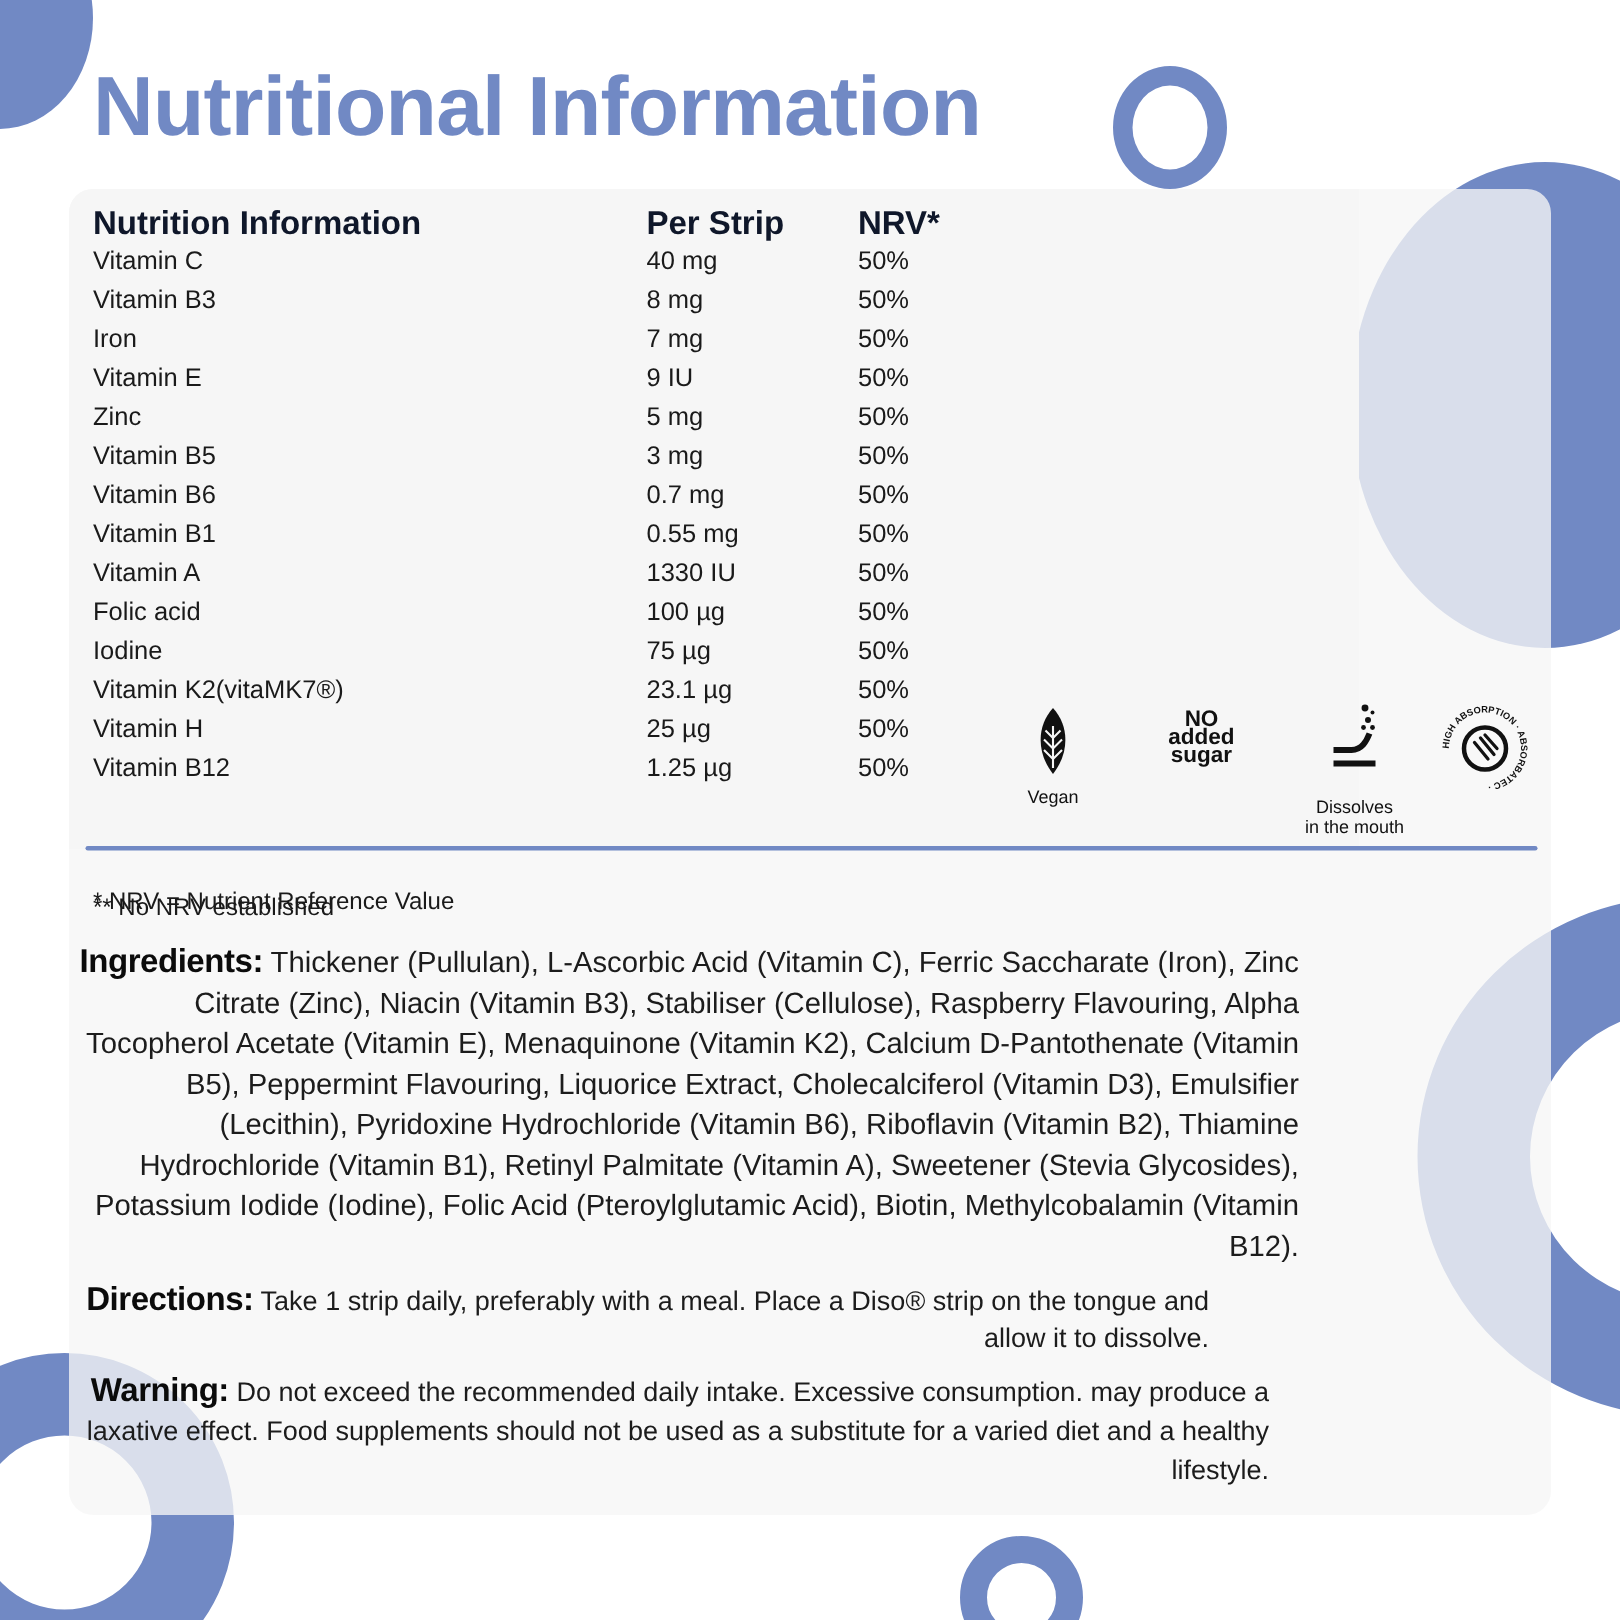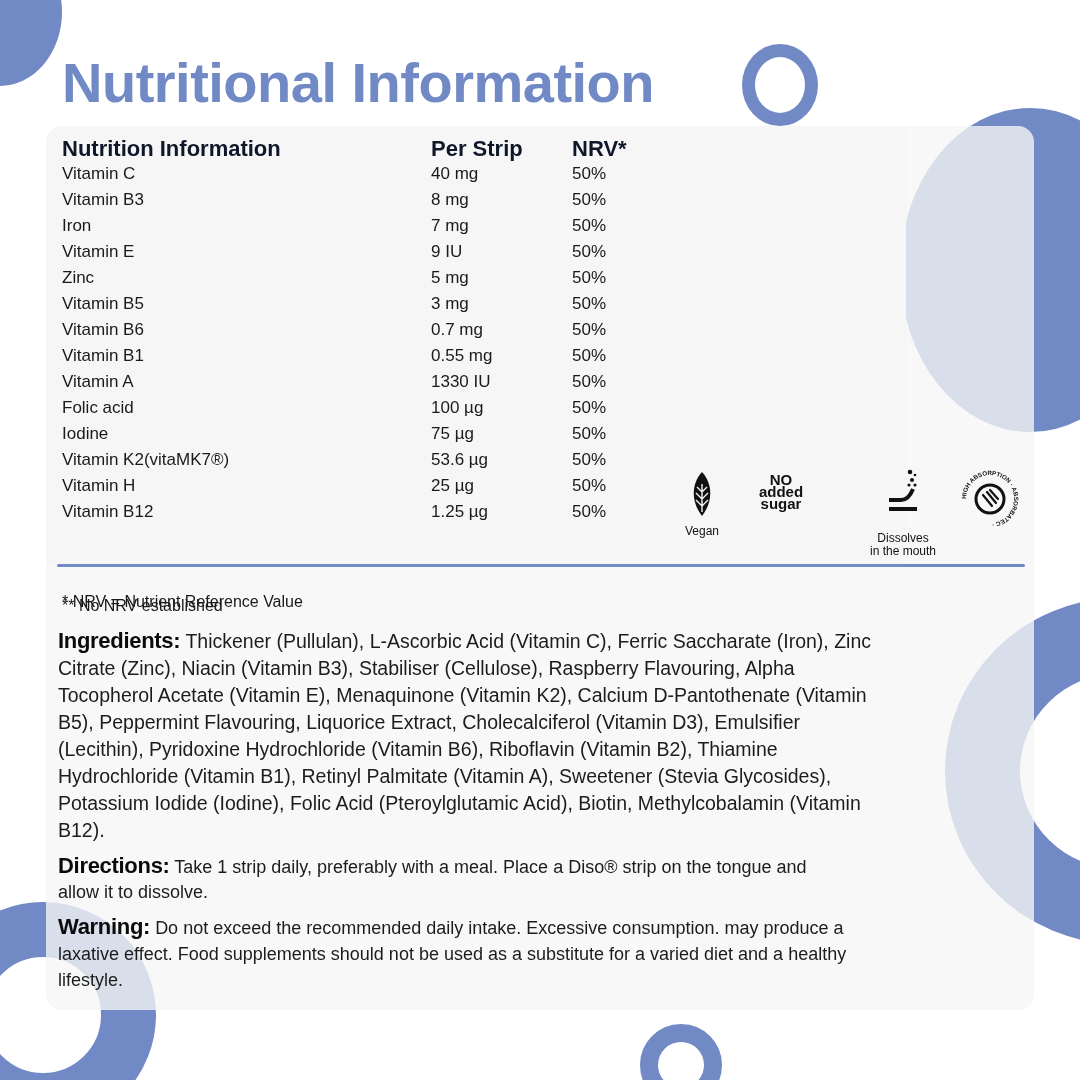--- a/index.html
+++ b/index.html
@@ -8,21 +8,21 @@
 
     .deco { position: absolute; }
     .deco-tl { left: -62px; top: -62px; width: 124px; height: 148px; border-radius: 50%; background: #7189c4; }
     .deco-ring-top { left: 742px; top: 44px; width: 76px; height: 82px; border-radius: 50%; border: 13px solid #7189c4; background: transparent; }
     .deco-oval-right { left: 900px; top: 108px; width: 260px; height: 324px; border-radius: 50%; background: #7189c4; }
     .deco-ring-right { left: 945px; top: 598px; width: 350px; height: 346px; border-radius: 50%; border: 75px solid #7189c4; }
     .deco-ring-bl { left: -70px; top: 902px; width: 226px; height: 226px; border-radius: 50%; border: 55px solid #7189c4; }
     .deco-ring-bottom { left: 640px; top: 1024px; width: 82px; height: 82px; border-radius: 50%; border: 18px solid #7189c4; }
 
     .title {
-      position: absolute; left: 62px; top: 50px;
+      position: absolute; left: 62px; top: 38px;
       font-size: 56px; font-weight: bold; color: #7189c4; letter-spacing: -0.5px;
       font-family: "Liberation Sans", sans-serif;
     }
 
     .panel {
       position: absolute; left: 46px; top: 126px; width: 988px; height: 884px;
       background: rgba(246,246,246,0.78); border-radius: 16px;
     }
     .panel-solid { position: absolute; left: 46px; top: 126px; width: 860px; height: 440px; background: #f6f6f6; border-radius: 16px 0 0 0; }
 
@@ -31,33 +31,33 @@
     .nut-row { display: flex; font-size: 17px; height: 26px; color: #1a1a1a; }
     .c-name { width: 369px; }
     .c-per { width: 141px; }
     .c-nrv { width: 90px; }
 
     .icons { position: absolute; left: 670px; top: 468px; width: 370px; height: 95px; }
     .icon-box { position: absolute; text-align: center; font-size: 12px; color: #111; }
     .vegan { left: 0; top: 0; width: 64px; }
     .vegan svg { display: block; margin: 4px auto 0; }
     .vegan .lbl { margin-top: 8px; }
-    .nosugar { left: 76px; top: 6px; width: 70px; font-weight: bold; font-size: 15px; line-height: 12px; }
+    .nosugar { left: 96px; top: 6px; width: 70px; font-weight: bold; font-size: 15px; line-height: 12px; }
     .dissolve { left: 190px; top: 0; width: 86px; }
     .dissolve svg { display: block; margin: 0 auto; }
     .dissolve .lbl { margin-top: 14px; line-height: 13px; }
     .absorb { left: 285px; top: 0; width: 70px; }
 
     .divider { position: absolute; left: 57px; top: 564px; width: 968px; height: 3px; background: #7189c4; border-radius: 2px; }
 
     .footnote { position: absolute; left: 62px; font-size: 16px; color: #1a1a1a; }
     .fn1 { top: 593px; }
     .fn2 { top: 597px; }
 
-    .para { position: absolute; left: 58px; width: 820px; font-size: 19.5px; color: #1c1c1c; }
+    .para { position: absolute; left: 46px; width: 820px; font-size: 19.5px; color: #1c1c1c; text-align: right; }
     .para .lead { font-weight: bold; font-size: 22px; color: #0b0b0b; letter-spacing: -0.3px; }
     .ingredients { top: 627px; line-height: 27px; }
     .directions { top: 853px; line-height: 25px; font-size: 18px; width: 760px; }
     .warning { top: 914px; line-height: 26px; font-size: 18px; width: 800px; }
   </style>
 </head>
 <body>
 
 <div class="deco deco-tl"></div>
 <div class="deco deco-ring-top"></div>
@@ -128,21 +128,21 @@
         <span class="c-per">100 µg</span>
         <span class="c-nrv">50%</span>
       </div>
       <div class="nut-row">
         <span class="c-name">Iodine</span>
         <span class="c-per">75 µg</span>
         <span class="c-nrv">50%</span>
       </div>
       <div class="nut-row">
         <span class="c-name">Vitamin K2(vitaMK7®)</span>
-        <span class="c-per">53.6 µg</span>
+        <span class="c-per">23.1 µg</span>
         <span class="c-nrv">50%</span>
       </div>
       <div class="nut-row">
         <span class="c-name">Vitamin H</span>
         <span class="c-per">25 µg</span>
         <span class="c-nrv">50%</span>
       </div>
       <div class="nut-row">
         <span class="c-name">Vitamin B12</span>
         <span class="c-per">1.25 µg</span>

